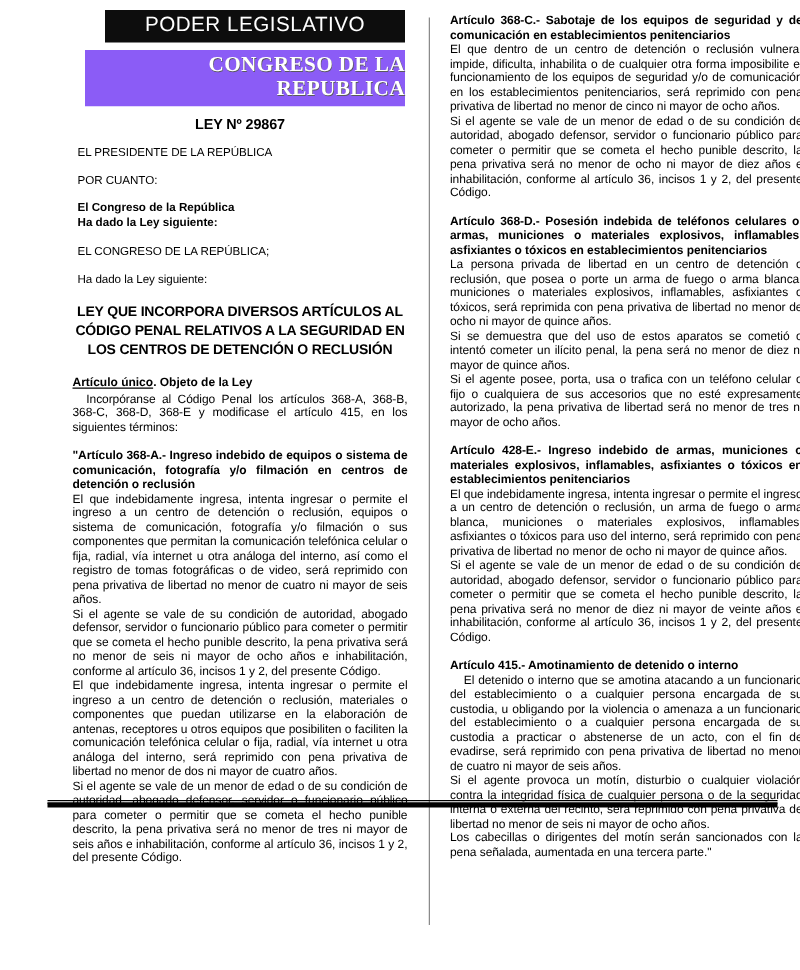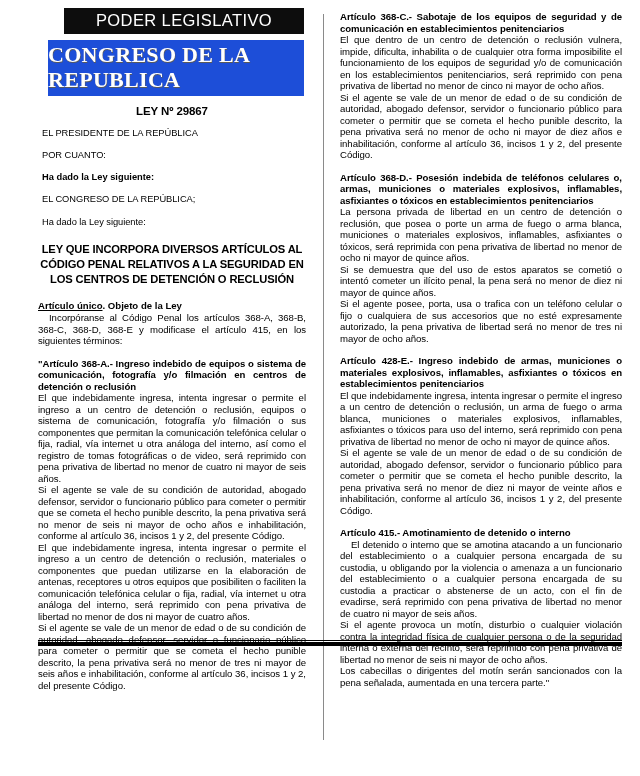--- a/index.html
+++ b/index.html
@@ -13,20 +13,21 @@
     font-family: "Liberation Sans", sans-serif;
     color: #000000;
     overflow: hidden;
   }
   .page {
     position: relative;
     width: 640px;
     height: 664px;
     background: #ffffff;
     box-sizing: border-box;
+    padding-left: 20px;
   }
   .columns {
     display: flex;
     width: 640px;
     height: 776px;
     box-sizing: border-box;
     padding: 6px 18px 0 38px;
   }
   .col-left {
     width: 272px;
@@ -59,25 +60,25 @@
     color: #ffffff;
     text-align: center;
     font-size: 16.5px;
     font-weight: 400;
     letter-spacing: 0.4px;
     padding: 4px 0 5px 0;
     margin: 2px 2px 0 26px;
     line-height: 1.05;
   }
   .banner-gray {
-    background: #1d4ed8;
+    background: #8b5cf6;
     color: #ffffff;
-    text-align: left;
+    text-align: right;
     font-family: "Liberation Serif", serif;
-    font-size: 22px;
+    font-size: 17px;
     font-weight: 700;
     letter-spacing: 0.3px;
     padding: 3px 0 4px 0;
     margin: 6px 2px 0 10px;
     text-shadow: 0.5px 0.5px 0 #5a5a5a;
     line-height: 1.1;
   }
   .law-number {
     text-align: center;
     font-size: 11.5px;
@@ -175,20 +176,21 @@
 
       <div class="banner-gray">CONGRESO DE LA REPUBLICA</div>
 
       <div class="law-number">LEY Nº 29867</div>
 
       <div class="fm">EL PRESIDENTE DE LA REPÚBLICA</div>
 
       <div class="fm">POR CUANTO:</div>
 
       <div class="fm-block">
+        <div>El Congreso de la República</div>
         <div>Ha dado la Ley siguiente:</div>
       </div>
 
       <div class="fm">EL CONGRESO DE LA REPÚBLICA;</div>
 
       <div class="fm">Ha dado la Ley siguiente:</div>
 
       <div class="act-title">LEY QUE INCORPORA DIVERSOS ARTÍCULOS AL CÓDIGO PENAL RELATIVOS A LA SEGURIDAD EN LOS CENTROS DE DETENCIÓN O RECLUSIÓN</div>
 
       <div class="art-unico-head">

